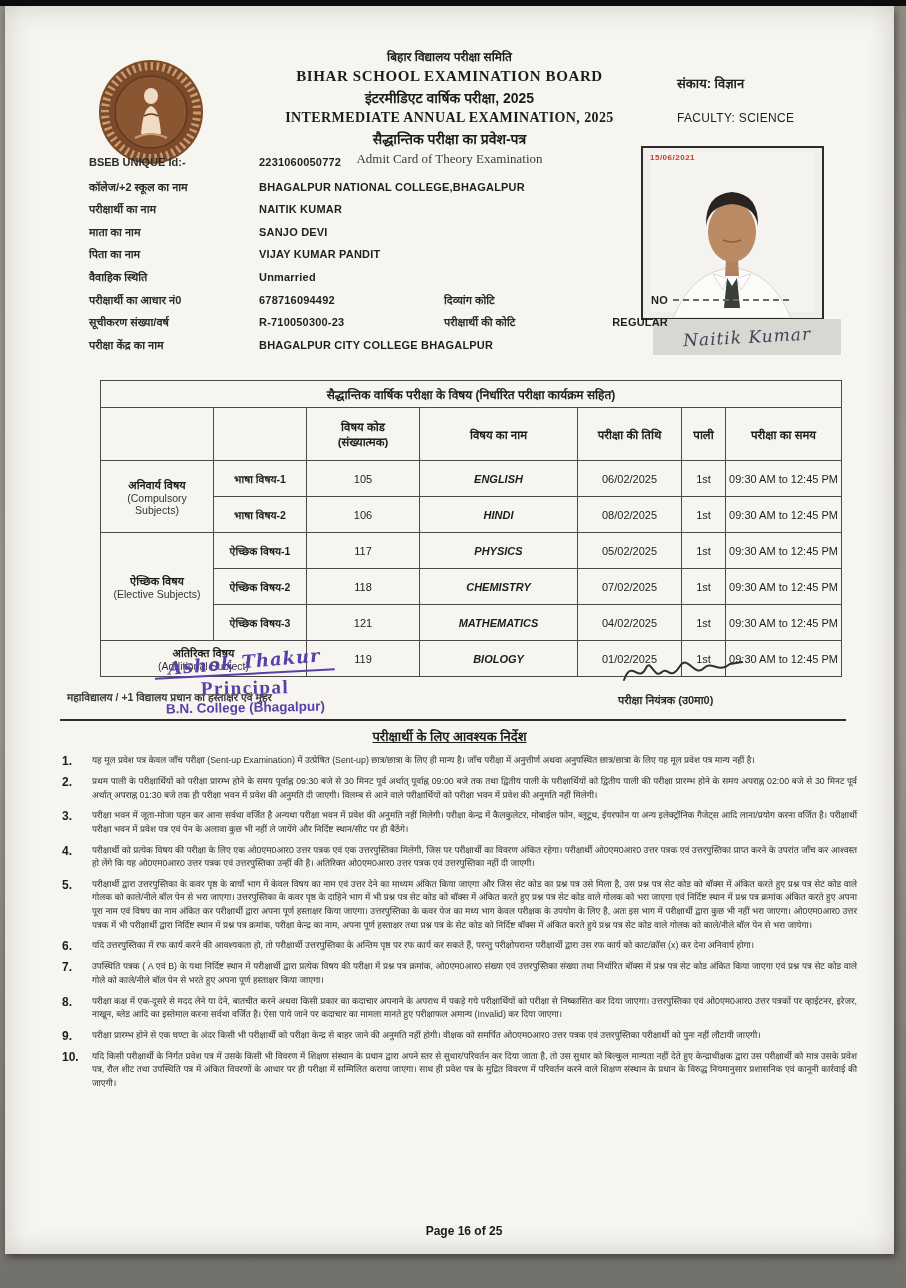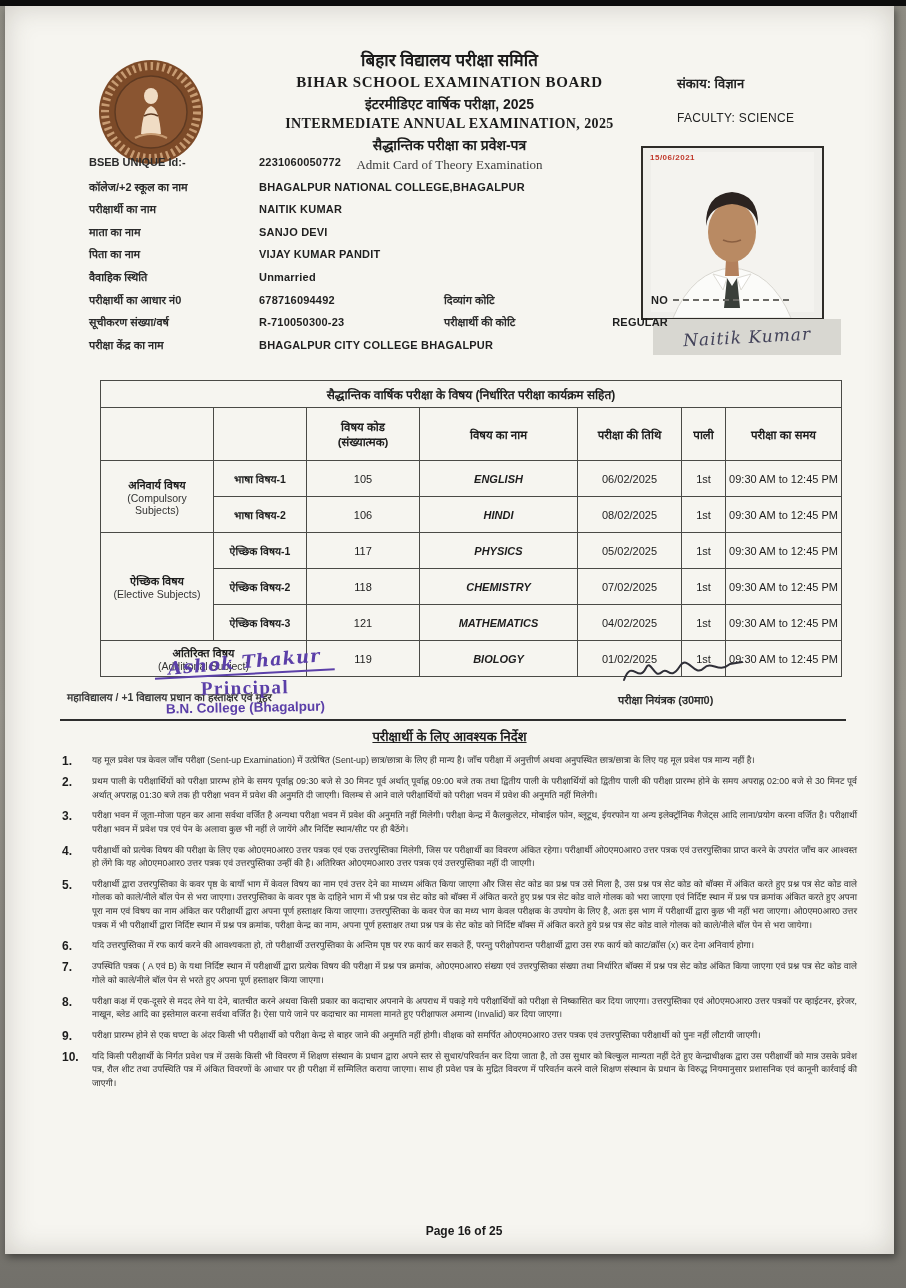--- a/index.html
+++ b/index.html
@@ -4,21 +4,21 @@
 <style>
   html,body{margin:0;padding:0;}
   body{width:906px;height:1288px;position:relative;font-family:"Liberation Sans",sans-serif;
        background:linear-gradient(180deg,#8f8d84 0%,#9a978e 55%,#72706a 100%);overflow:hidden;}
   .top-strip{position:absolute;top:0;left:0;width:906px;height:6px;background:#0d0d0d;}
   .page{position:absolute;top:6px;left:5px;width:889px;height:1248px;background:#f6f5f0;
         box-shadow:inset 0 0 28px rgba(90,85,70,.25), 2px 3px 8px rgba(0,0,0,.45);}
   .abs{position:absolute;}
   
   .hdr{left:0;right:0;top:42px;text-align:center;color:#1c1c1c;}
-  .hdr .hi1{font-size:17px;font-weight:bold;}
+  .hdr .hi1{font-size:12px;font-weight:bold;}
   .hdr .en1{font-size:15px;font-weight:bold;font-family:"Liberation Serif",serif;letter-spacing:.6px;margin-top:3px;}
   .hdr .hi2{font-size:14px;font-weight:bold;margin-top:3px;}
   .hdr .en2{font-size:14px;font-weight:bold;font-family:"Liberation Serif",serif;letter-spacing:.4px;margin-top:3px;}
   .hdr .hi3{font-size:14px;font-weight:bold;margin-top:3px;}
   .hdr .en3{font-size:13px;font-family:"Liberation Serif",serif;color:#3a3a3a;margin-top:3px;}
   .faculty{left:672px;top:68px;font-size:12px;color:#222;}
   .faculty .hi{font-weight:bold;font-size:13px;}
   .faculty .en{margin-top:19px;letter-spacing:.3px;}
   
   .seal{left:92px;top:52px;width:108px;height:108px;}

